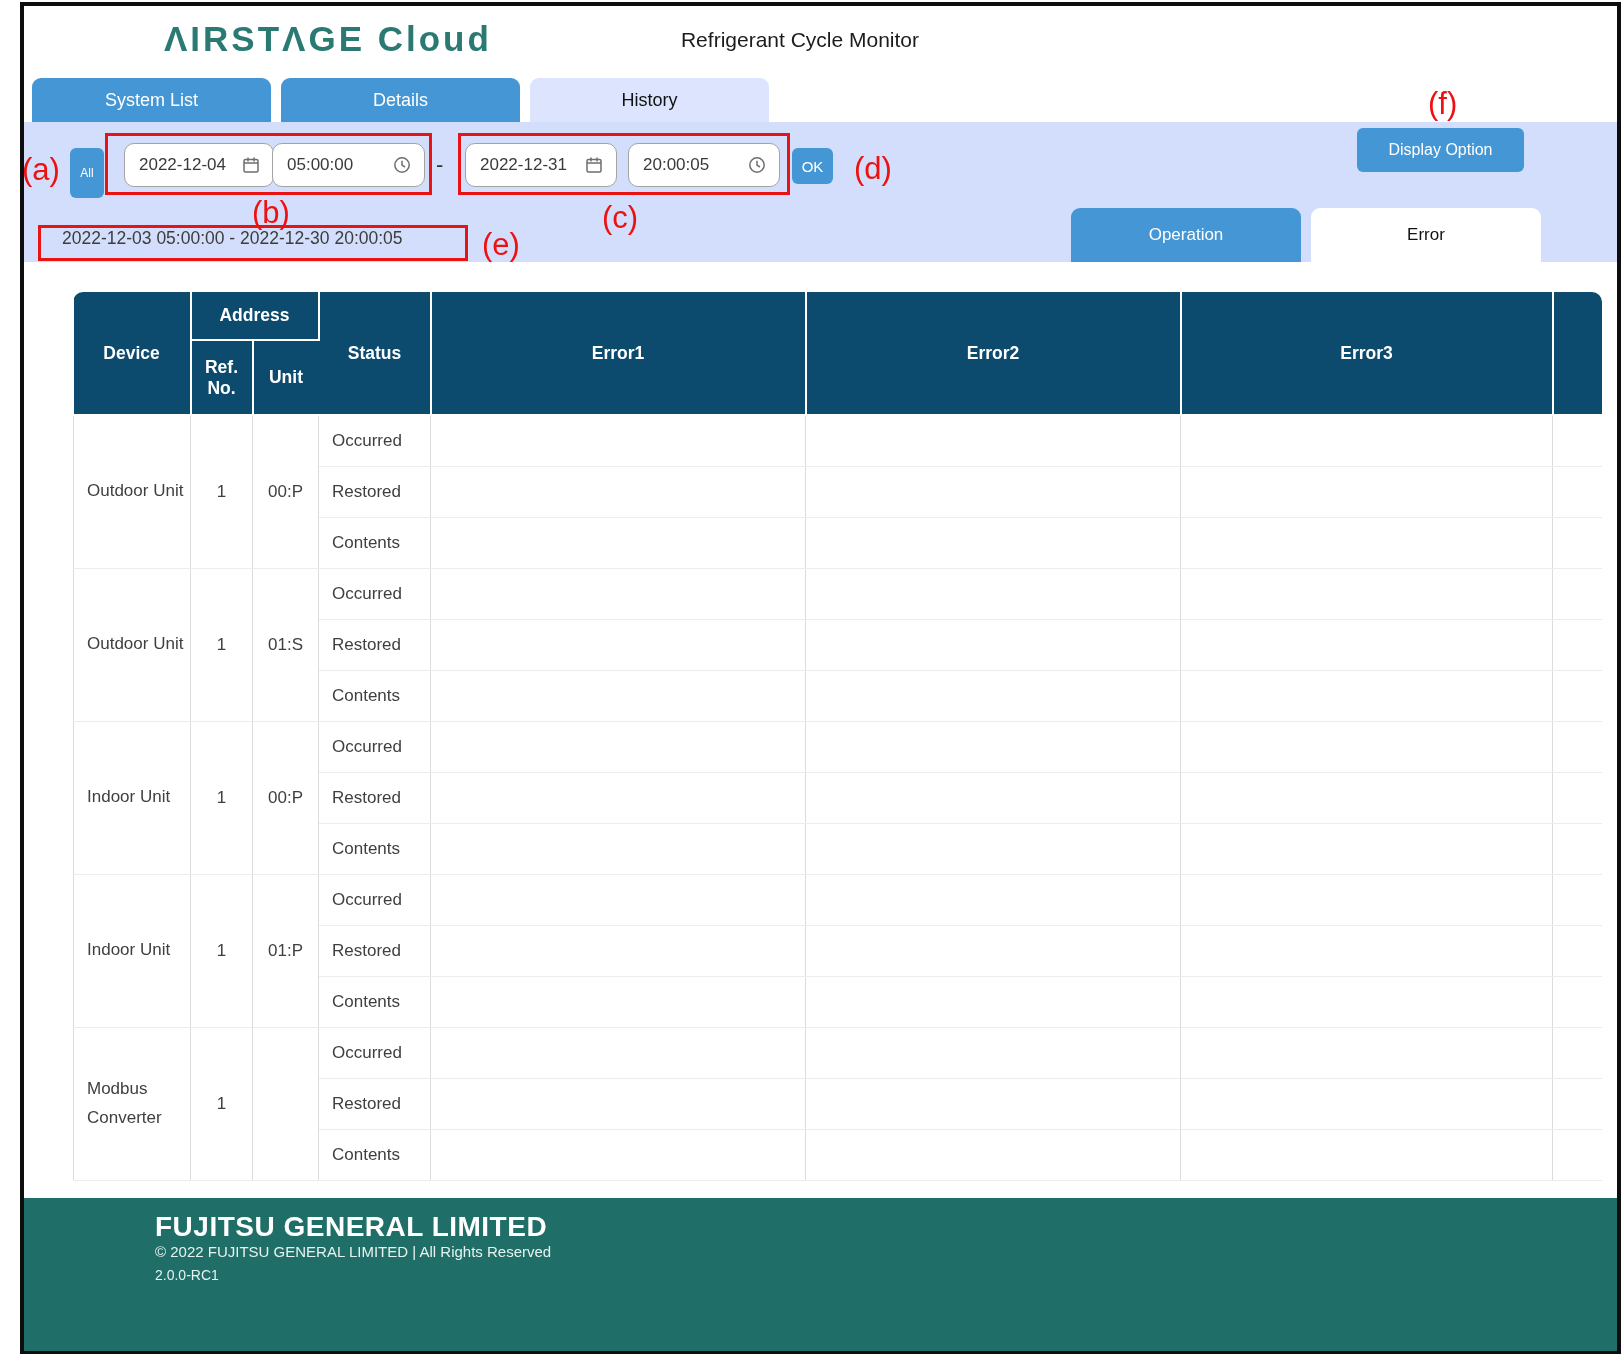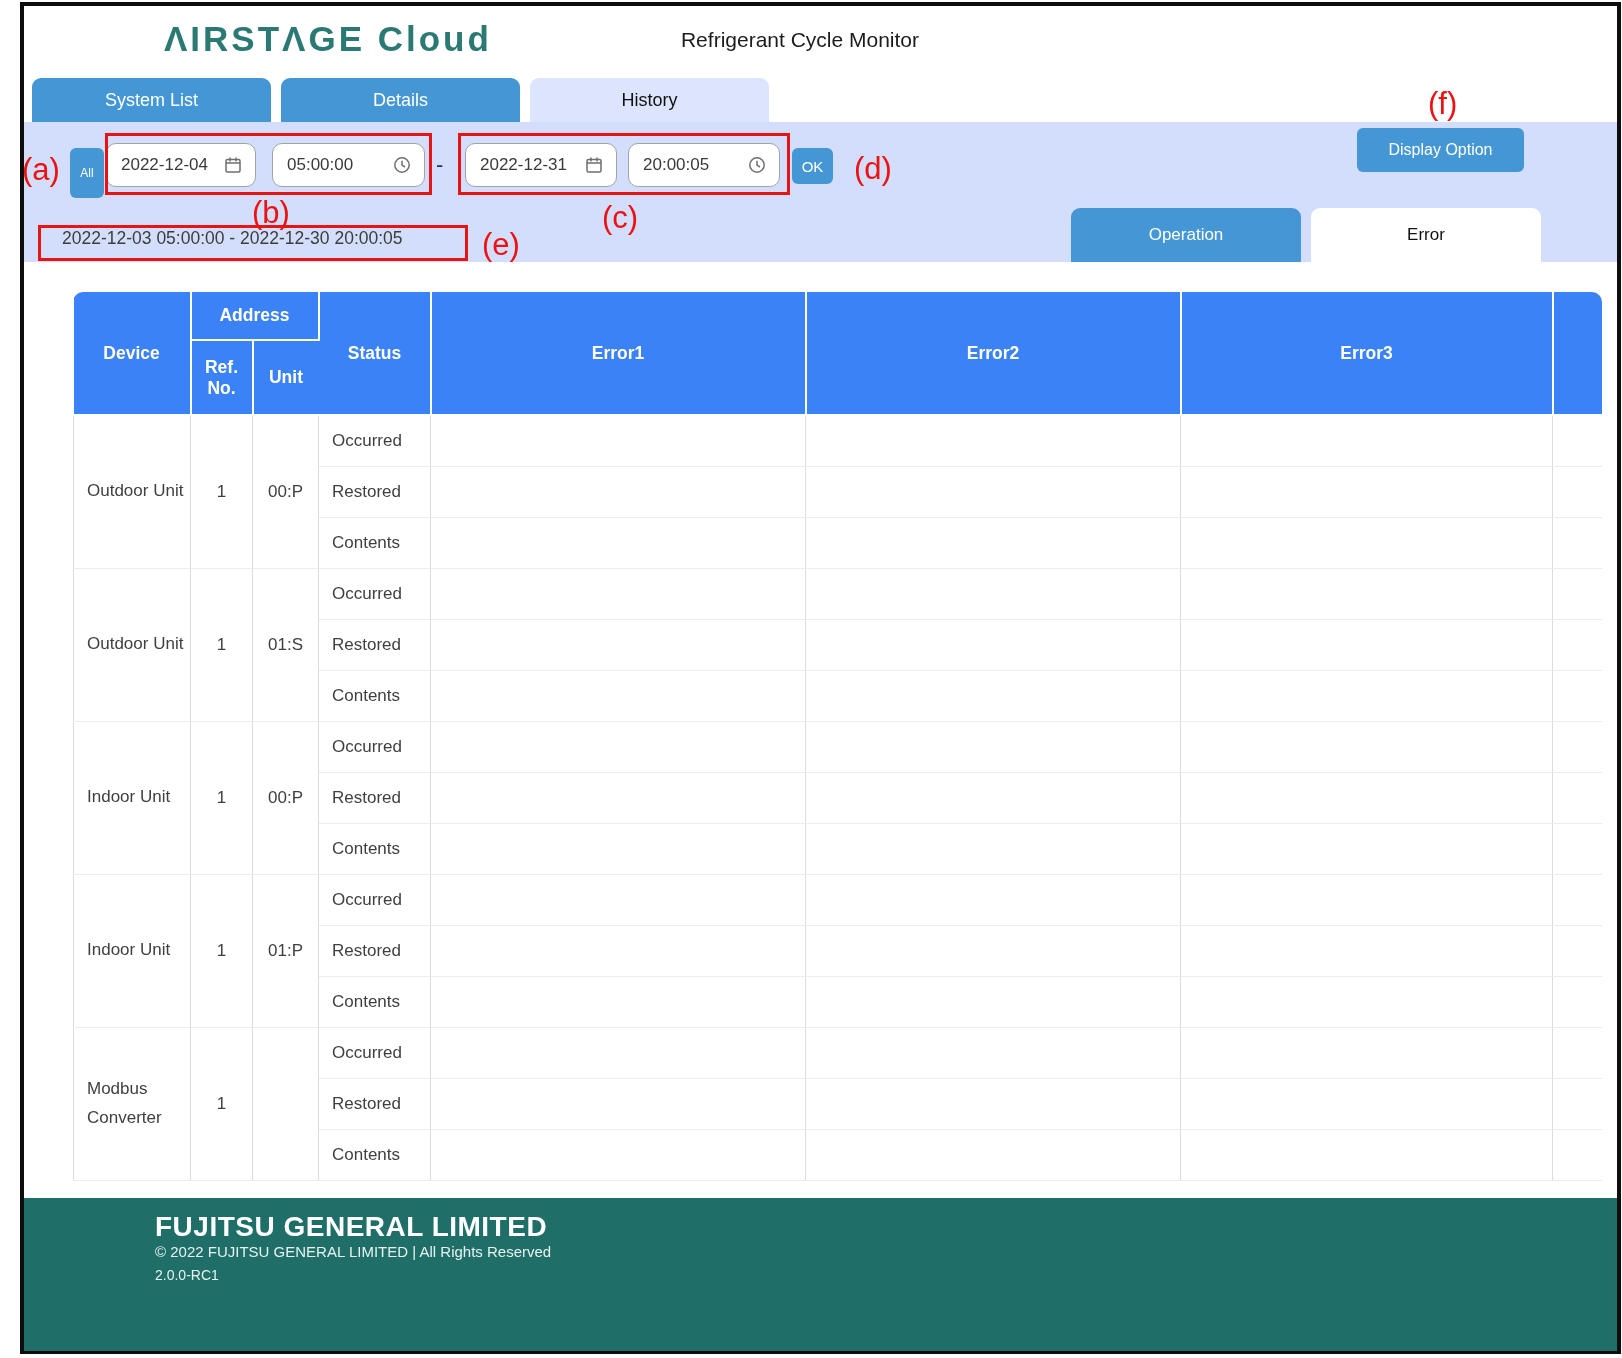--- a/index.html
+++ b/index.html
@@ -30,41 +30,41 @@
   .tab.active { background:#dce5fd; color:#121212; }
 
   
   .band { position:relative; height:140px; background:#d2defb; }
   .all-btn { position:absolute; left:46px; top:26px; width:34px; height:50px;
              border-radius:6px; font-size:12px; }
   .field { position:absolute; top:21px; height:44px; background:#fff;
            border:1px solid #a3a3a3; border-radius:10px; display:flex; align-items:center;
            justify-content:space-between; padding:0 12px 0 14px; font-size:17px; color:#3a3a3a;
            cursor:text; }
-  .f-date1 { left:82px;  width:150px; }
+  .f-date1 { left:100px;  width:150px; }
   .f-time1 { left:248px; width:153px; }
   .f-date2 { left:441px; width:152px; }
   .f-time2 { left:604px; width:152px; }
   .dash { position:absolute; left:412px; top:30px; font-size:22px; color:#333; }
   .ok-btn { position:absolute; left:768px; top:26px; width:41px; height:36px;
             border-radius:6px; font-size:15px; }
   .display-option-btn { position:absolute; left:1333px; top:6px; width:167px; height:44px;
                         border-radius:6px; font-size:16px; }
   .range-text { position:absolute; left:38px; top:106px; font-size:17.5px; color:#3d3d3d; }
   .sub-tabs { position:absolute; left:1047px; top:86px; display:flex; gap:10px; }
   .sub-tab { width:230px; height:54px; border-radius:9px 9px 0 0; background:#4496d4;
              color:#fff; font-size:17px; display:flex; align-items:center; justify-content:center;
              cursor:pointer; }
   .sub-tab.active { background:#ffffff; color:#121212; }
 
   
   main { padding:30px 0 17px 49px; background:#fff; }
   .table-wrap { width:1529px; border-radius:10px 10px 0 0; overflow:hidden; }
   table { border-collapse:collapse; width:1529px; table-layout:fixed; }
-  th { background:#3b82f6; color:#fff; font-size:17.5px; font-weight:700;
+  th { background:#0c4a6e; color:#fff; font-size:17.5px; font-weight:700;
        border-right:2px solid #fff; border-bottom:2px solid #fff; padding:0; }
   th:last-child { border-right:none; }
   thead tr.h1 { height:48px; }
   thead tr.h2 { height:75px; }
   td { height:51px; font-size:17px; color:#3f3f3f; border-right:1px solid #dcdcdc;
        border-bottom:1px solid #ececec; background:#fff; }
   td:first-child { border-left:1px solid #dcdcdc; }
   tbody { border-top:1px solid #b8b8b8; }
   tbody:last-child { border-bottom:1px solid #d4d4d4; }
   .col-device { text-align:left; padding-left:13px; line-height:1.7; }

